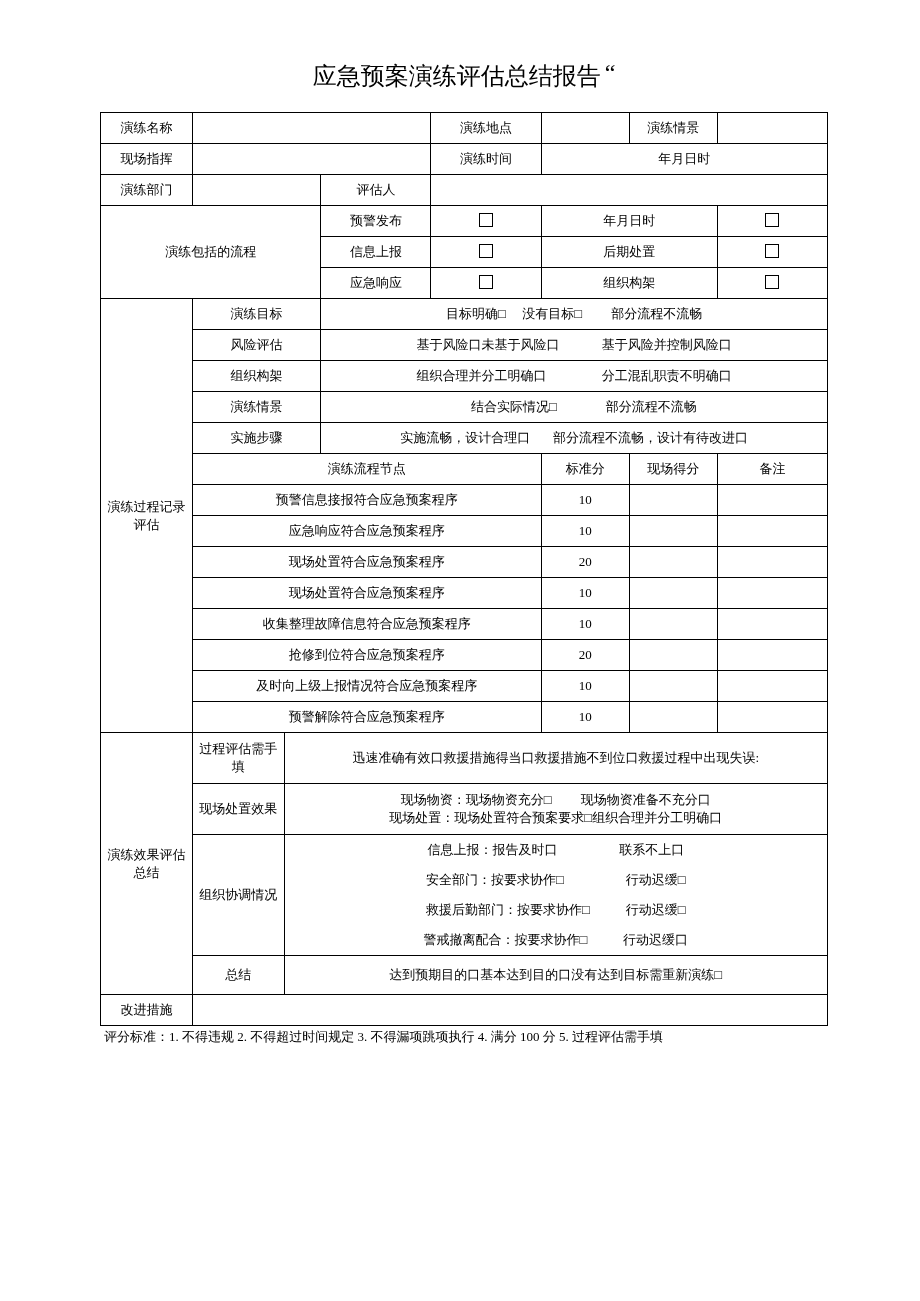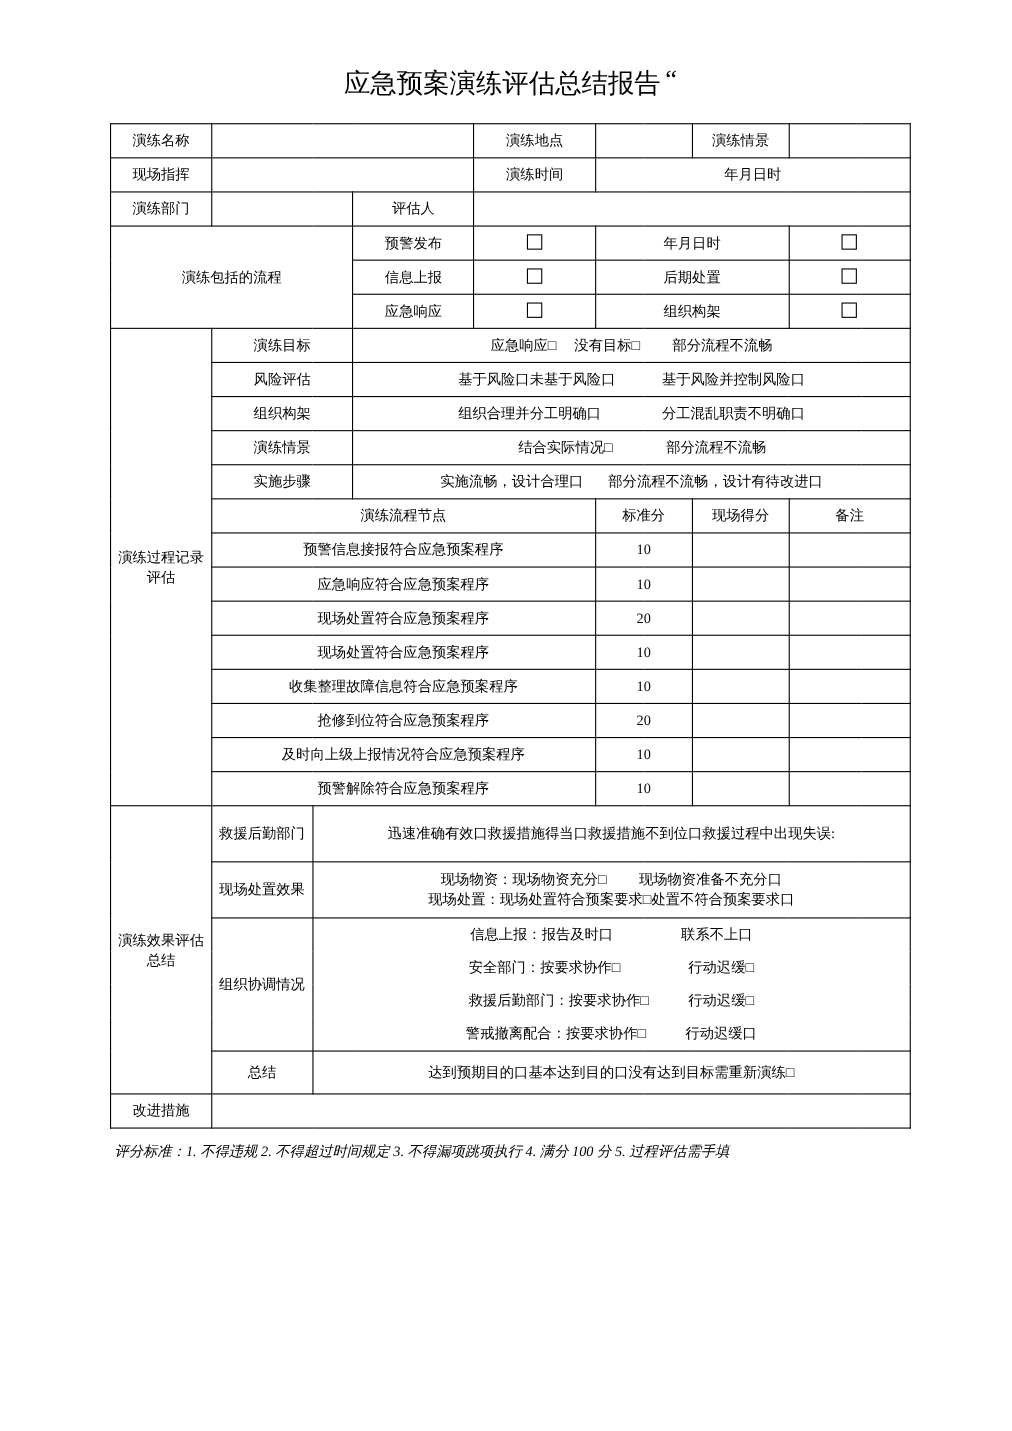--- a/index.html
+++ b/index.html
@@ -43,23 +43,22 @@
   td.left {
     text-align: left;
     padding-left: 6px;
   }
   td.tall {
     height: 180px;
     font-family: Liberation Serif, serif;
   }
   .footnote {
     font-size: 13px;
-    margin-top: 12px;
+    margin-top: 2px;
     padding-left: 4px;
-    font-style: italic;
   }
   .cb {
     display: inline-block;
     width: 12px;
     height: 12px;
     border: 1px solid #000;
     vertical-align: -2px;
     margin: 0 2px;
   }
 </style>
@@ -124,21 +123,21 @@
       <td>应急响应</td>
       <td><span class="cb"></span></td>
       <td colspan="3">组织构架</td>
       <td colspan="2"><span class="cb"></span></td>
     </tr>
 
     <tr>
       <td rowspan="14">演练过程记录评估</td>
       <td colspan="2">演练目标</td>
       <td class="left" colspan="7">
-        <span>应急响应□</span>&nbsp;&nbsp;&nbsp;&nbsp;
+        <span>目标明确□</span>&nbsp;&nbsp;&nbsp;&nbsp;
         <span>没有目标□</span>&nbsp;&nbsp;&nbsp;&nbsp;&nbsp;&nbsp;&nbsp;&nbsp;
         <span>部分流程不流畅</span>
       </td>
     </tr>
     <tr>
       <td colspan="2">风险评估</td>
       <td class="left" colspan="7">
         <span>基于风险口未基于风险口</span>&nbsp;&nbsp;&nbsp;&nbsp;&nbsp;&nbsp;&nbsp;&nbsp;&nbsp;&nbsp;&nbsp;&nbsp;
         <span>基于风险并控制风险口</span>
       </td>
@@ -216,29 +215,29 @@
     </tr>
     <tr>
       <td colspan="4" class="left">预警解除符合应急预案程序</td>
       <td colspan="2">10</td>
       <td></td>
       <td colspan="2"></td>
     </tr>
 
     <tr>
       <td rowspan="7">演练效果评估总结</td>
-      <td style="height:42px">救援后勤部门</td>
+      <td style="height:42px">过程评估需手填</td>
       <td colspan="8" class="left">迅速准确有效口救援措施得当口救援措施不到位口救援过程中出现失误:</td>
     </tr>
     <tr>
       <td style="height:42px">现场处置效果</td>
       <td colspan="8" class="left">
         <span>现场物资：现场物资充分□</span>&nbsp;&nbsp;&nbsp;&nbsp;&nbsp;&nbsp;&nbsp;&nbsp;
         <span>现场物资准备不充分口</span><br>
-        <span>现场处置：现场处置符合预案要求□处置不符合预案要求口</span>
+        <span>现场处置：现场处置符合预案要求□组织合理并分工明确口</span>
       </td>
     </tr>
     <tr>
       <td rowspan="4">组织协调情况</td>
       <td colspan="8" class="left" style="border-bottom:none">
         <span>信息上报：报告及时口</span>&nbsp;&nbsp;&nbsp;&nbsp;&nbsp;&nbsp;&nbsp;&nbsp;&nbsp;&nbsp;&nbsp;&nbsp;&nbsp;&nbsp;&nbsp;&nbsp;&nbsp;&nbsp;
         <span>联系不上口</span>
       </td>
     </tr>
     <tr>

